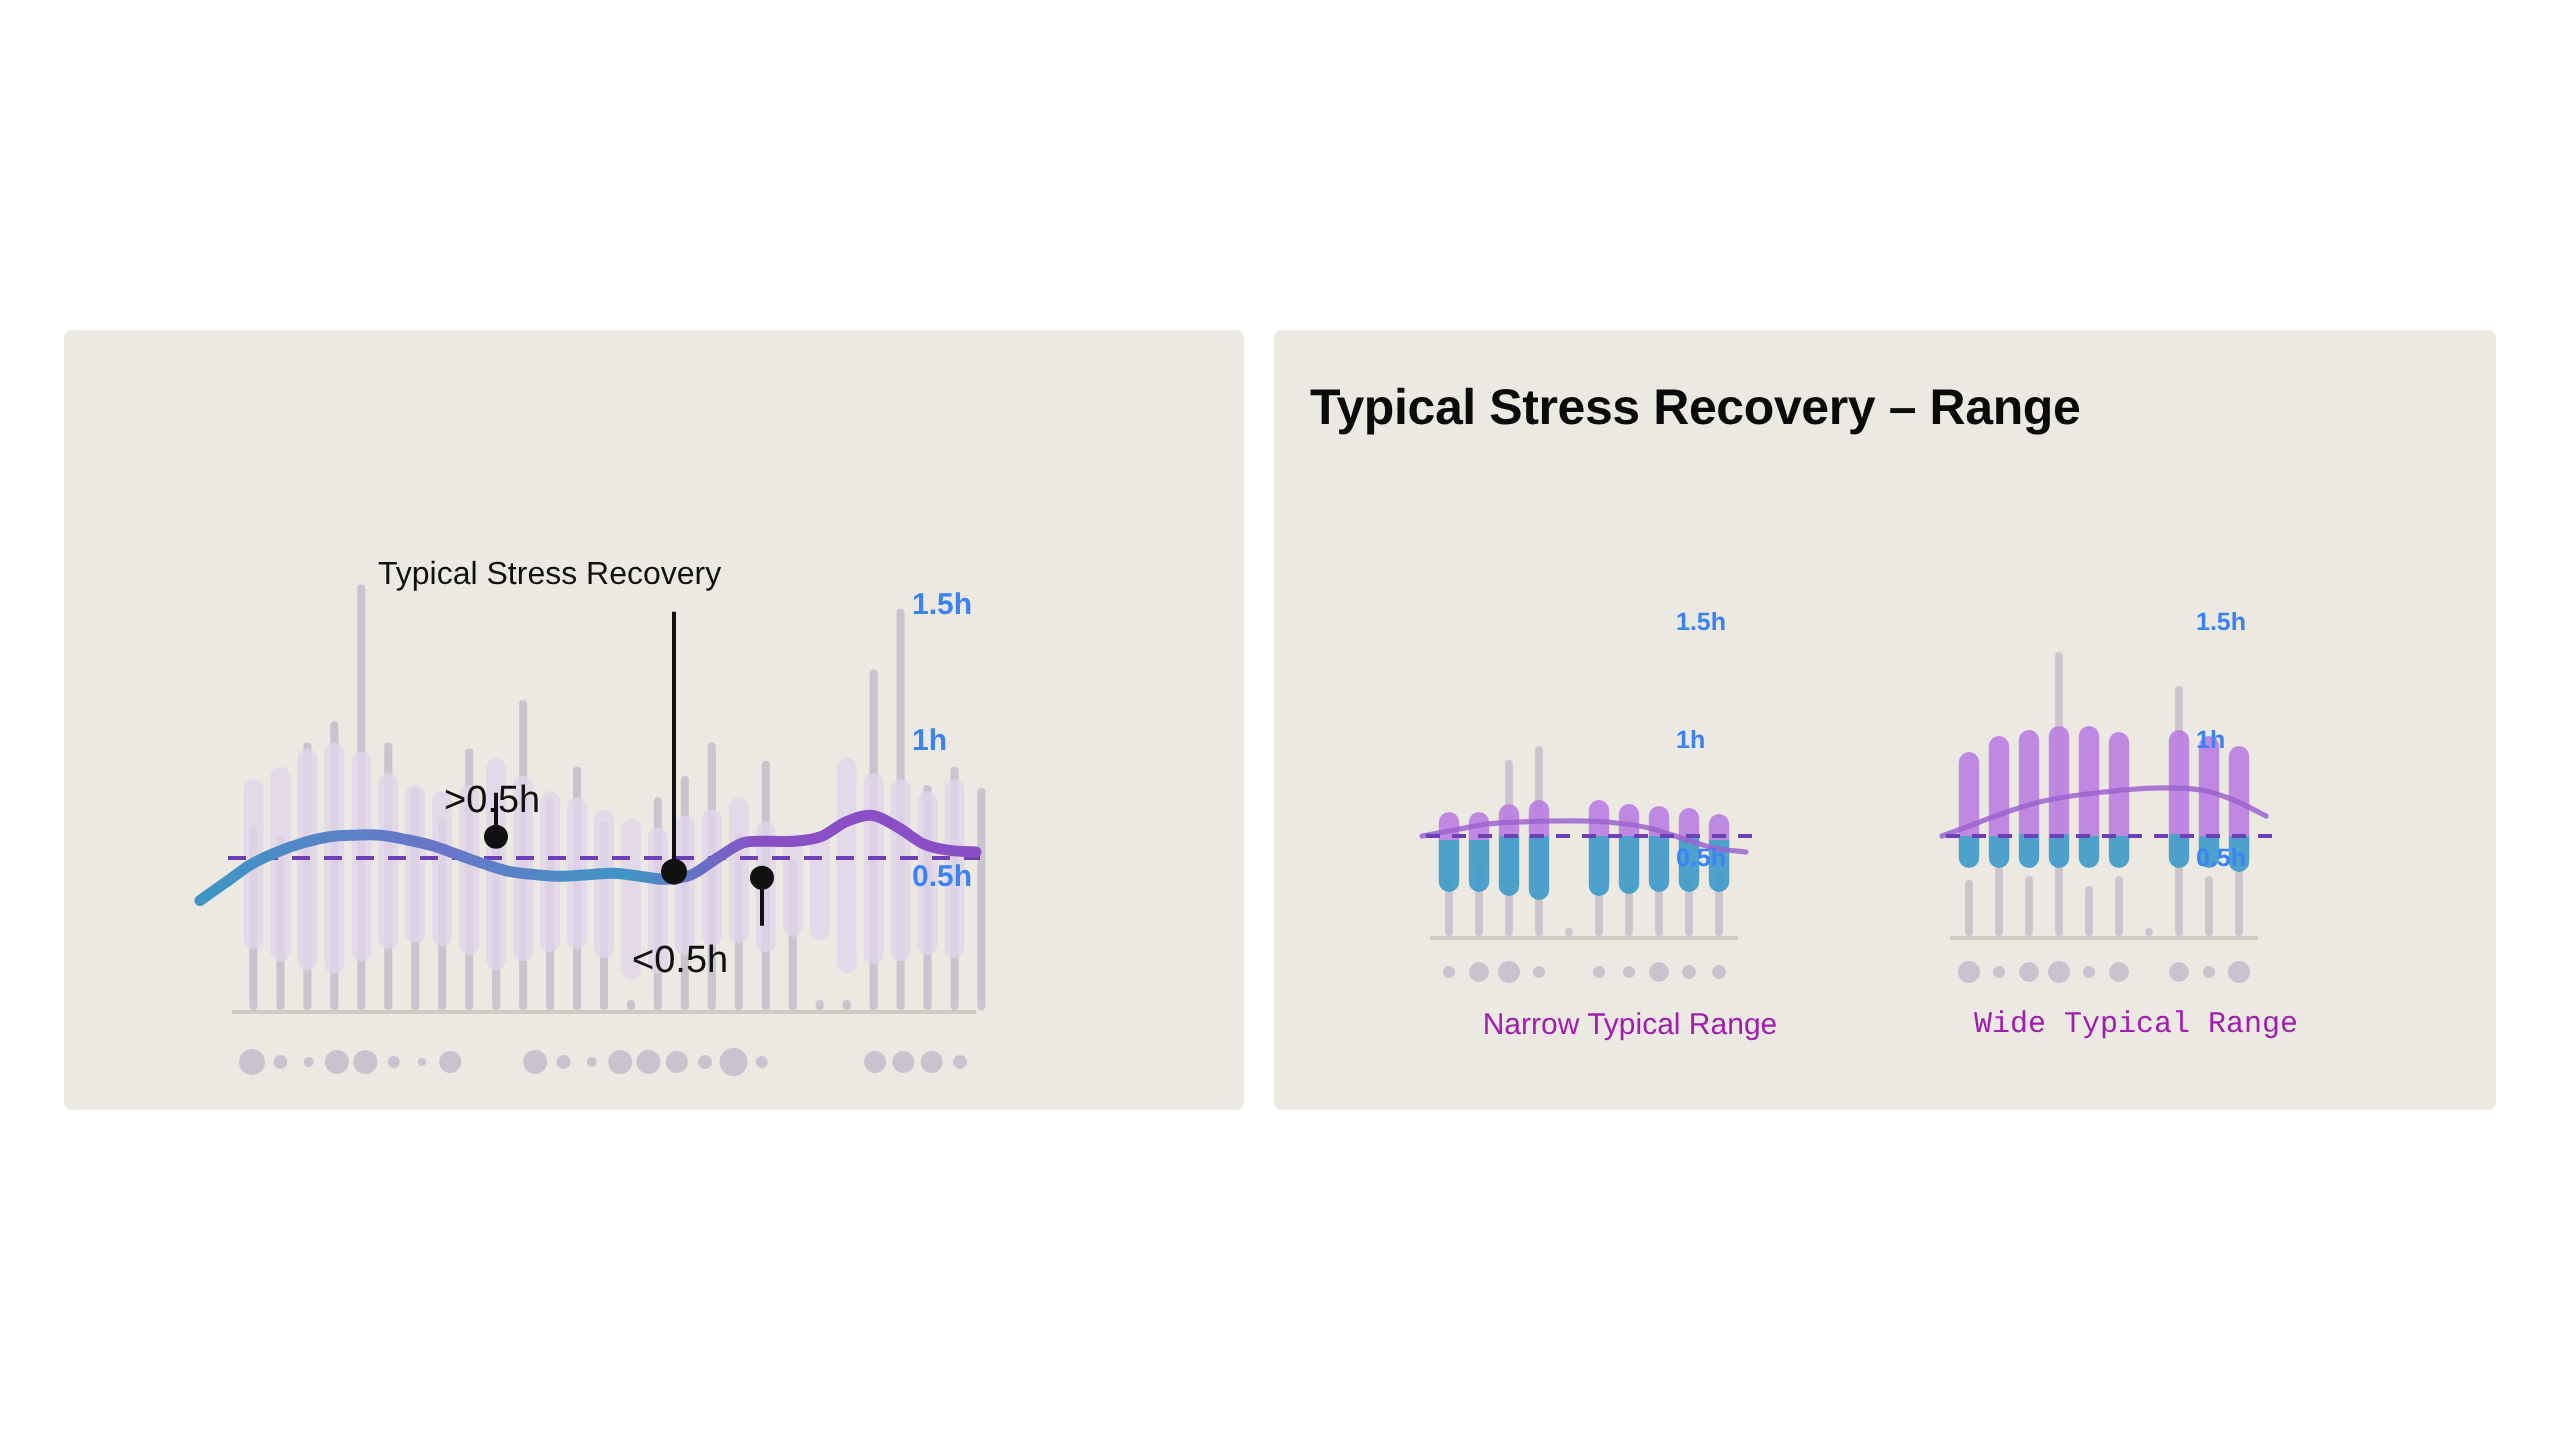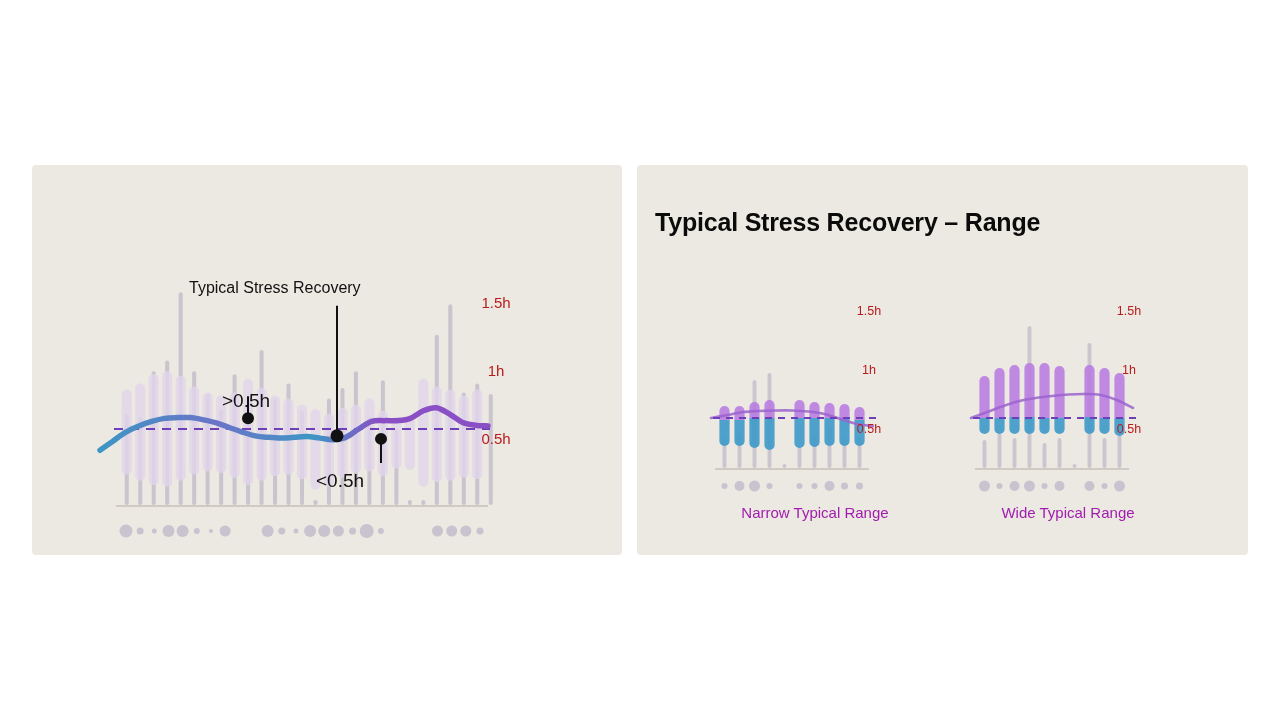--- a/index.html
+++ b/index.html
@@ -20,31 +20,32 @@
 
   .panel-title{
     position:absolute;
     font-size:25px;
     font-weight:700;
     color:#0b0b0b;
     letter-spacing:-0.2px;
     white-space:nowrap;
   }
   #title-left{left:66px;top:196px;}
-  #title-right{left:655px;top:208px;}
+  #title-right{left:655px;top:190px;}
 
   
   .chart{position:absolute;}
 
   .axis-label{
     position:absolute;
     font-size:15px;
-    color:#b91c1c;
+    color:#3b82f6;
     white-space:nowrap;
-    text-align:center;
+    text-align:left;
+    font-weight:bold;
   }
   .axis-label.sm{font-size:12.5px;}
 
   .mini-caption{
     position:absolute;
     font-size:15px;
     color:#a21caf;
     white-space:nowrap;
     text-align:center;
   }
@@ -290,15 +291,15 @@
           <circle cx="149.5" cy="196" r="3" fill="#c9c2cf"></circle>
           <circle cx="164.5" cy="196" r="5.5" fill="#c9c2cf"></circle>
         </g>
       </g>
     </svg>
 
   <div class="axis-label sm" style="left:1098px;top:304px;width:62px;">1.5h</div>
   <div class="axis-label sm" style="left:1098px;top:363px;width:62px;">1h</div>
   <div class="axis-label sm" style="left:1098px;top:422px;width:62px;">0.5h</div>
 
-  <div class="mini-caption" style="left:953px;top:504px;width:230px;">Wide Typical Range</div>
+  <div class="mini-caption" style="left:953px;top:504px;width:230px;font-family:Liberation Mono, monospace;">Wide Typical Range</div>
 
 </div>
 
 </body></html>

